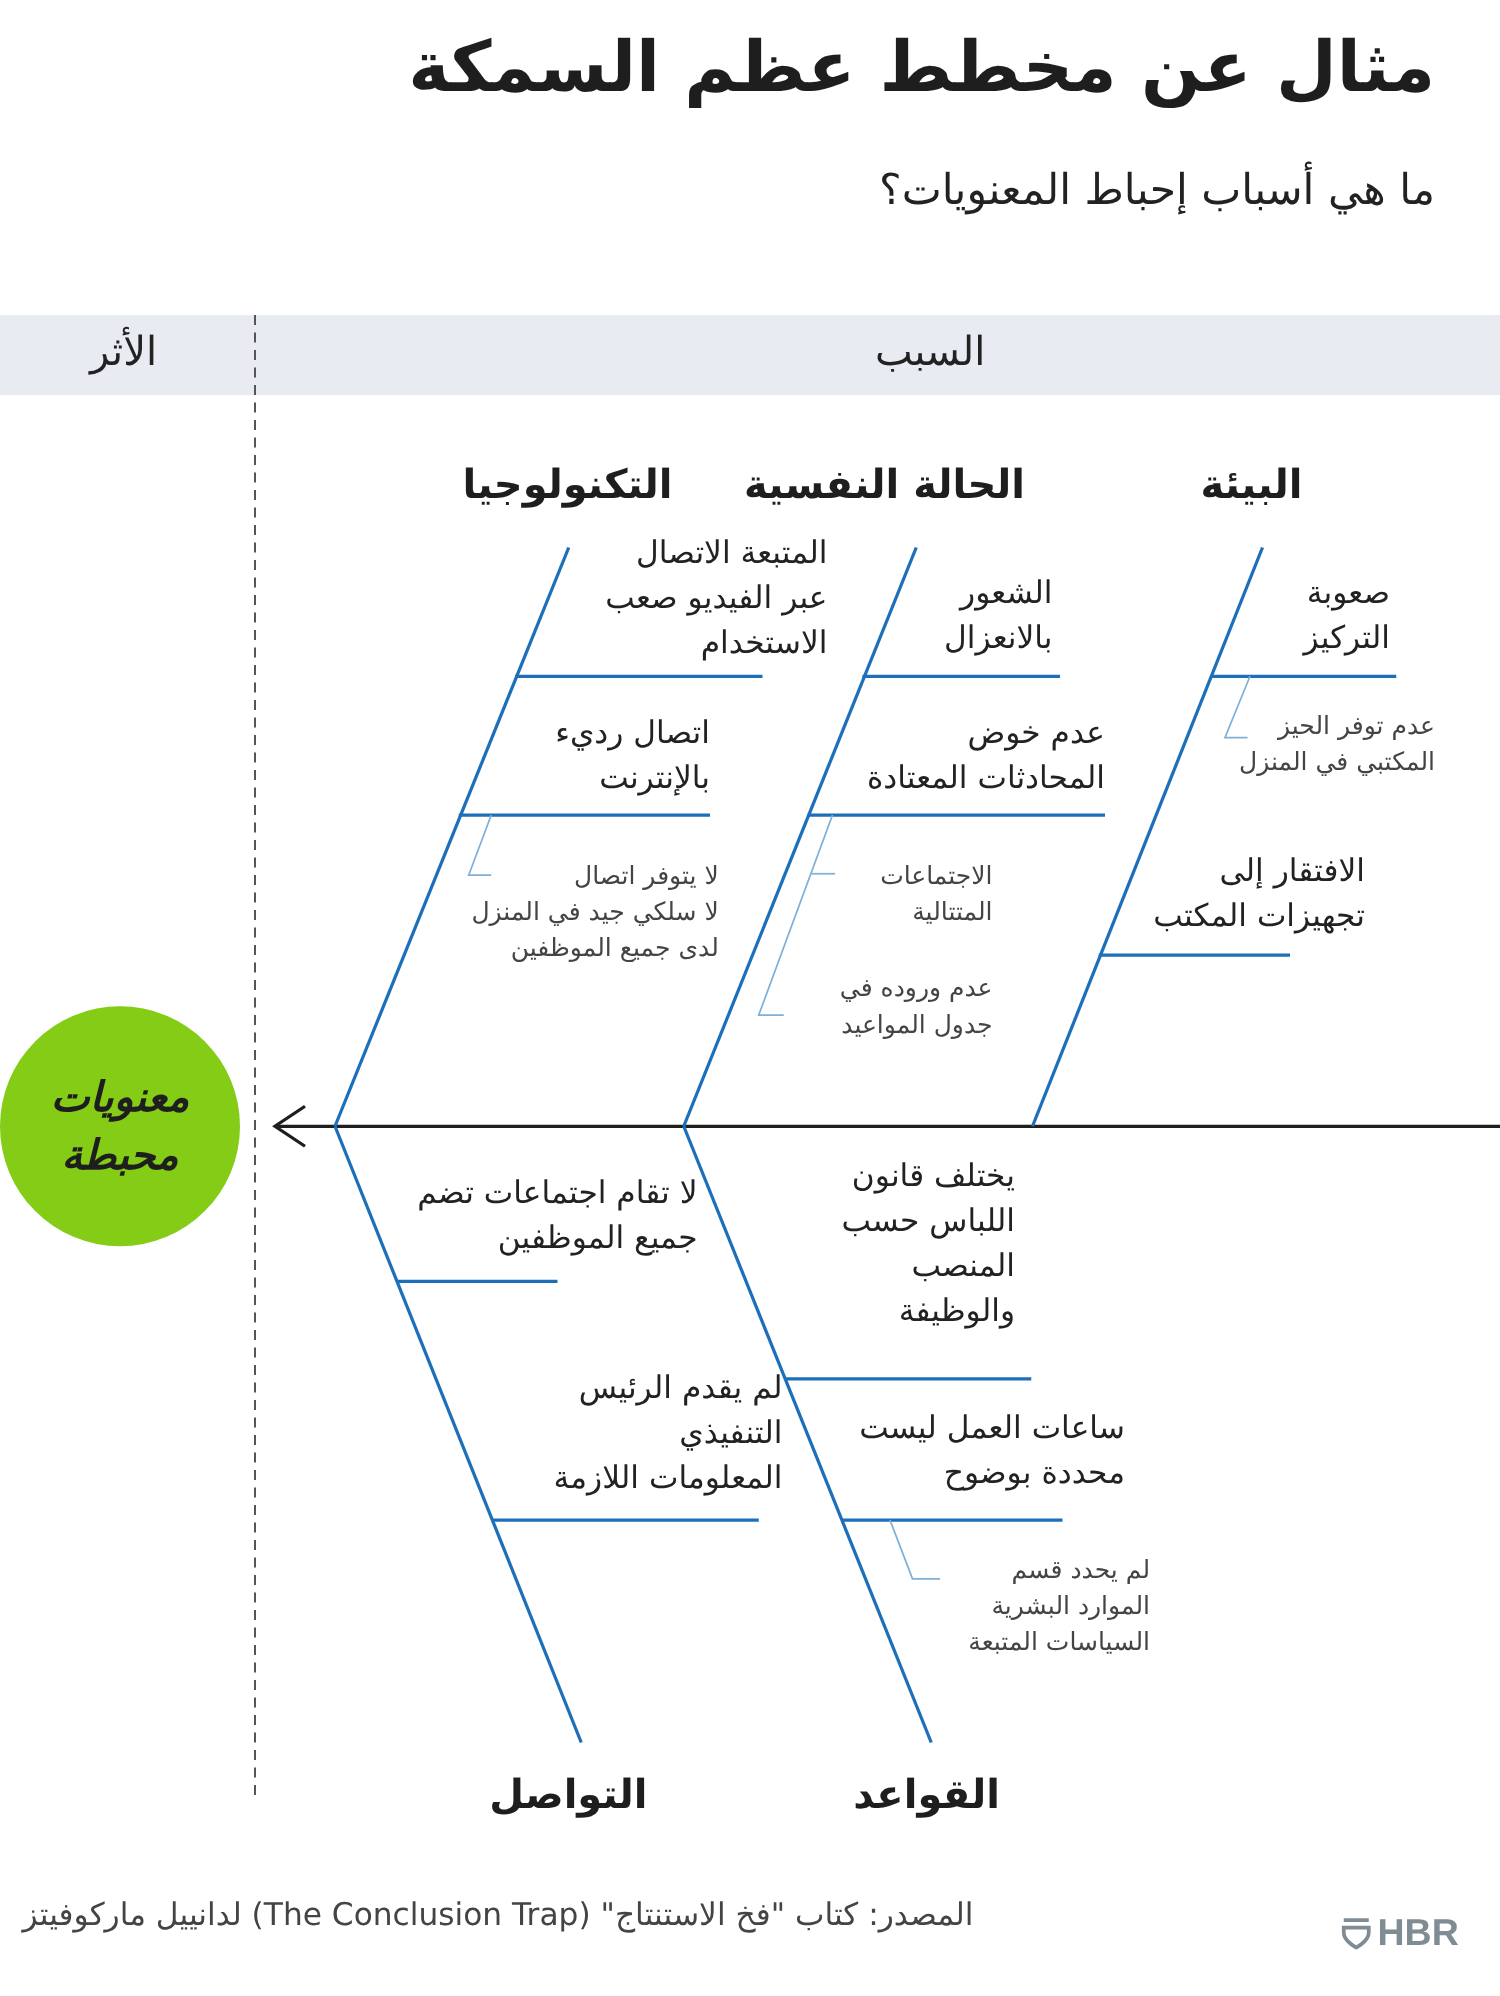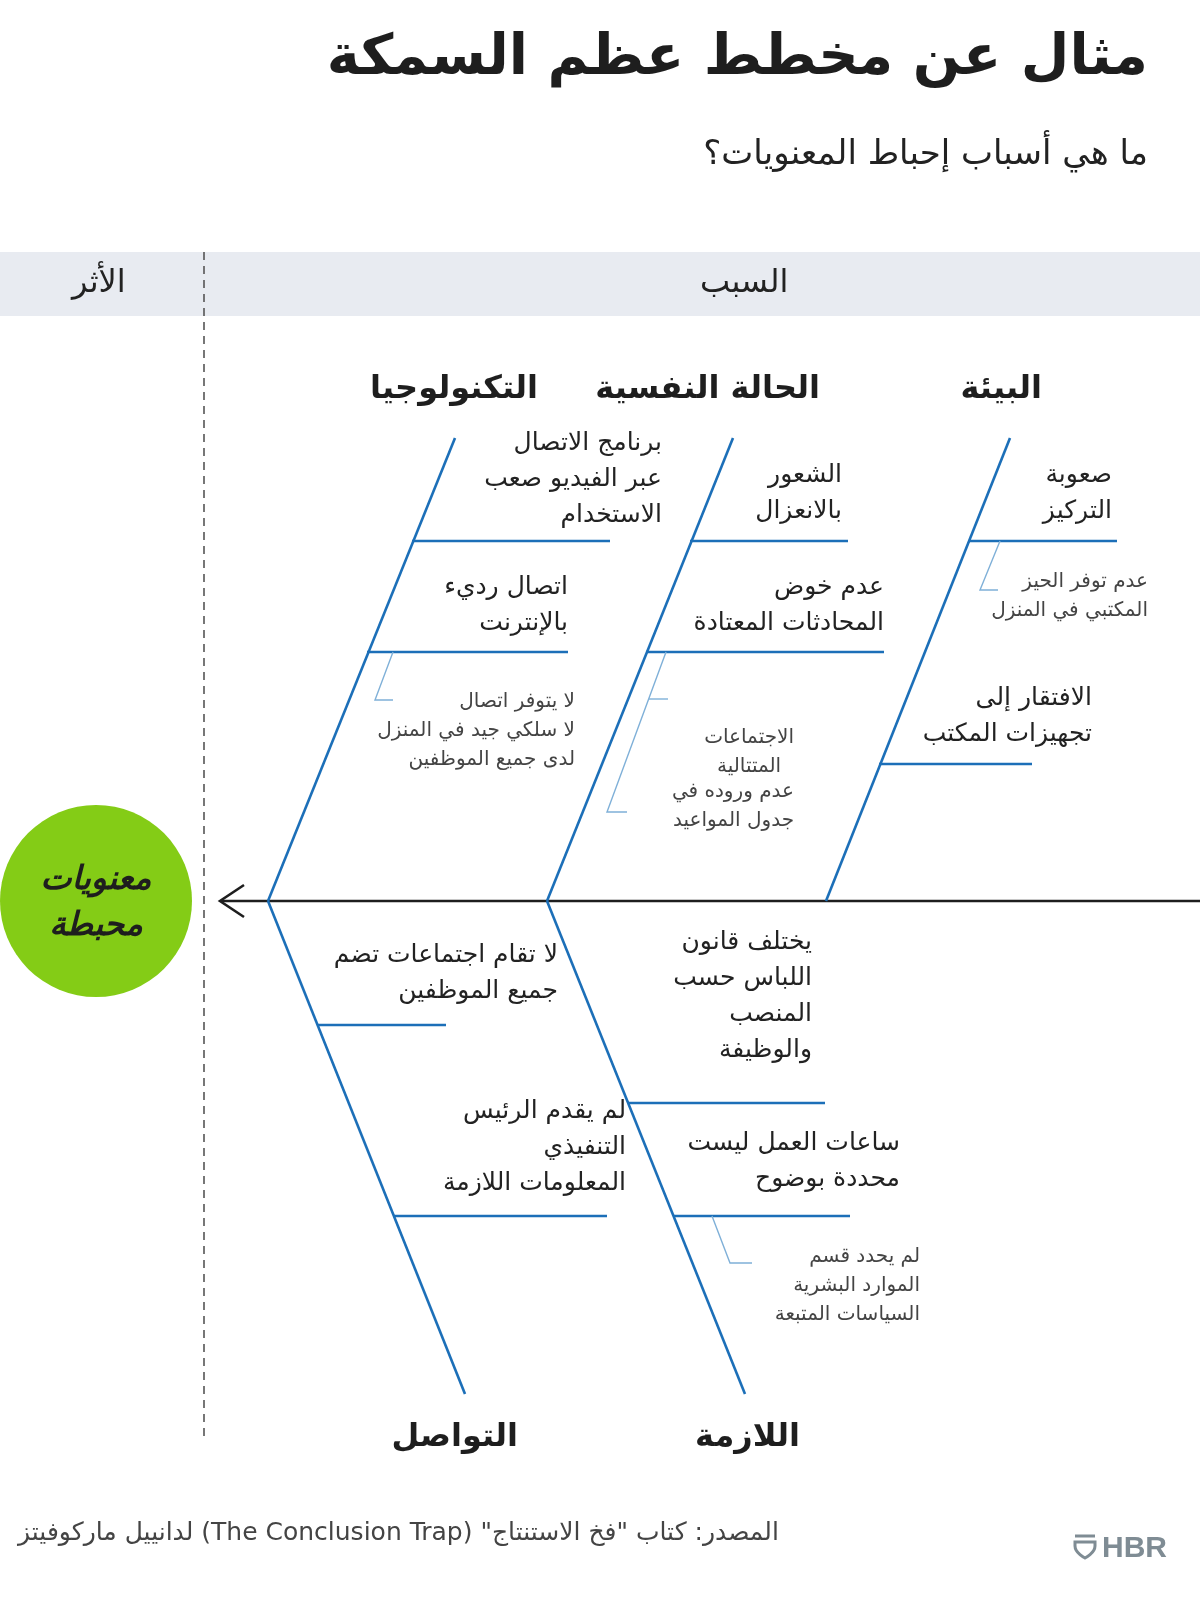--- a/index.html
+++ b/index.html
@@ -70,40 +70,40 @@
 
     <polyline points="393,652 375,700 393,700"></polyline>
 
     <polyline points="712,1216 730,1263 752,1263"></polyline>
   </g>
 </svg>
 
 <div class="abs cat rtl" style="right:158px; top:368px;">البيئة</div>
 <div class="abs cat rtl" style="right:380px; top:368px;">الحالة النفسية</div>
 <div class="abs cat rtl" style="right:662px; top:368px;">التكنولوجيا</div>
-<div class="abs cat rtl" style="right:400px; top:1416px;">اللازمة</div>
+<div class="abs cat rtl" style="right:400px; top:1416px;">القواعد</div>
 <div class="abs cat rtl" style="right:682px; top:1416px;">التواصل</div>
 
 <div class="abs cause rtl" style="right:88px; top:456px; white-space:pre-line;">صعوبة
 التركيز</div>
 <div class="abs sub rtl" style="right:52px; top:566px; white-space:pre-line;">عدم توفر الحيز
 المكتبي في المنزل</div>
 <div class="abs cause rtl" style="right:108px; top:679px; white-space:pre-line;">الافتقار إلى
 تجهيزات المكتب</div>
 
 <div class="abs cause rtl" style="right:358px; top:456px; white-space:pre-line;">الشعور
 بالانعزال</div>
 <div class="abs cause rtl" style="right:316px; top:568px; white-space:pre-line;margin-left:12px;">عدم خوض
 المحادثات المعتادة</div>
-<div class="abs sub rtl" style="right:406px; top:722px; white-space:pre-line;text-align:center;">الاجتماعات
+<div class="abs sub rtl" style="right:406px; top:686px; white-space:pre-line;">الاجتماعات
 المتتالية</div>
 <div class="abs sub rtl" style="right:406px; top:776px; white-space:pre-line;">عدم وروده في
 جدول المواعيد</div>
 
-<div class="abs cause rtl" style="right:538px; top:424px; white-space:pre-line;">برنامج الاتصال
+<div class="abs cause rtl" style="right:538px; top:424px; white-space:pre-line;">المتبعة الاتصال
 عبر الفيديو صعب
 الاستخدام</div>
 <div class="abs cause rtl" style="right:632px; top:568px; white-space:pre-line;">اتصال رديء
 بالإنترنت</div>
 <div class="abs sub rtl" style="right:625px; top:686px; white-space:pre-line;">لا يتوفر اتصال
 لا سلكي جيد في المنزل
 لدى جميع الموظفين</div>
 
 <div class="abs cause rtl" style="right:388px; top:923px; white-space:pre-line;">يختلف قانون
 اللباس حسب

